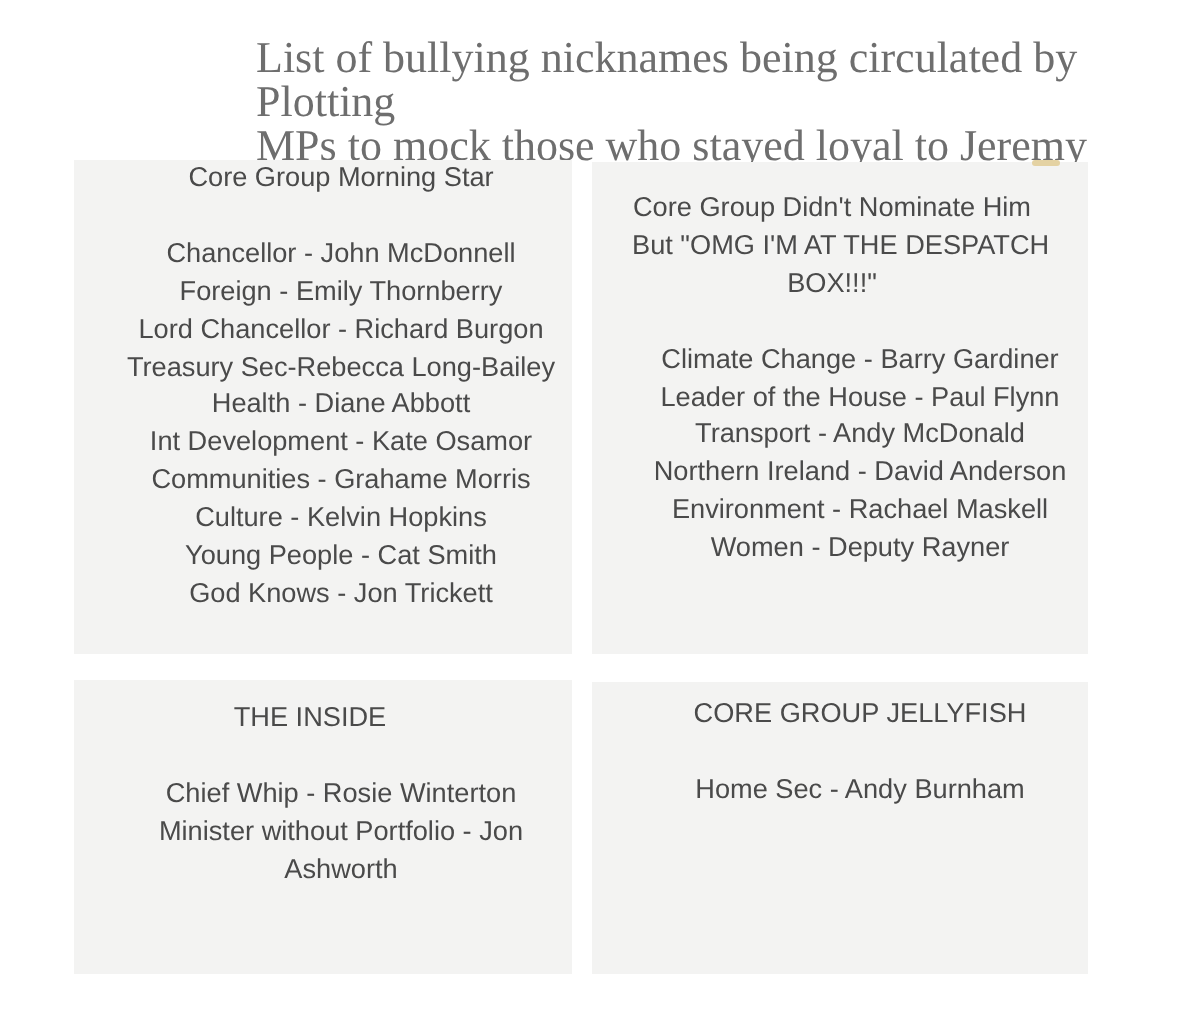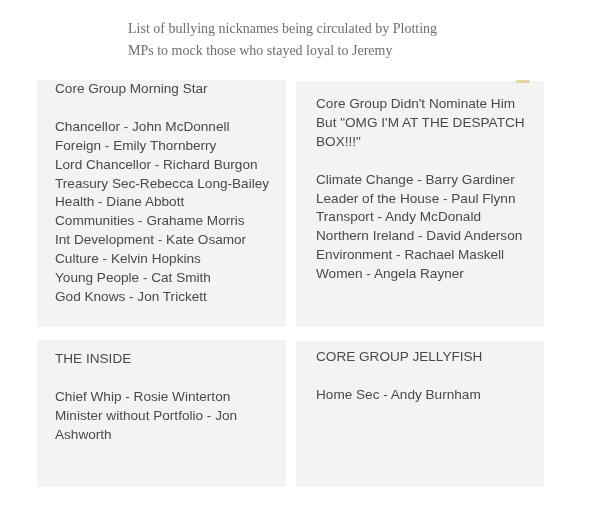--- a/index.html
+++ b/index.html
@@ -12,34 +12,35 @@
       height: 510px;
       position: relative;
       overflow: hidden;
     }
     .headline {
       position: absolute;
       left: 128px;
       top: 18px;
       width: 440px;
       font-family: "Liberation Serif", "DejaVu Serif", serif;
-      font-size: 14px;
+      font-size: 22px;
       line-height: 22px;
       color: #6e6e6e;
       margin: 0;
       font-weight: normal;
     }
     .panel {
       position: absolute;
       background: #f3f3f2;
       font-family: "Liberation Sans", "DejaVu Sans", sans-serif;
       font-size: 13.6px;
       line-height: 18.9px;
       color: #4a4a4a;
       box-sizing: border-box;
+      text-align: center;
     }
     .panel .heading {
       margin: 0;
       font-weight: normal;
       font-size: 13.6px;
     }
     .panel .spacer {
       height: 18.9px;
     }
     .panel .line {
@@ -99,43 +100,43 @@
 
 <section class="panel" id="p-morning-star">
   <div class="content">
     <div class="heading">Core Group Morning Star</div>
     <div class="spacer"></div>
     <div class="line">Chancellor - John McDonnell</div>
     <div class="line">Foreign - Emily Thornberry</div>
     <div class="line">Lord Chancellor - Richard Burgon</div>
     <div class="line">Treasury Sec-Rebecca Long-Bailey</div>
     <div class="line">Health - Diane Abbott</div>
+    <div class="line">Int Development - Kate Osamor</div>
     <div class="line">Communities - Grahame Morris</div>
-    <div class="line">Int Development - Kate Osamor</div>
     <div class="line">Culture - Kelvin Hopkins</div>
     <div class="line">Young People - Cat Smith</div>
     <div class="line">God Knows - Jon Trickett</div>
   </div>
 </section>
 
 <section class="panel" id="p-despatch">
   <span class="corner-mark"></span>
   <div class="content">
     <div class="heading">
       <div class="line">Core Group Didn't Nominate Him</div>
       <div class="line">But "OMG I'M AT THE DESPATCH</div>
       <div class="line">BOX!!!"</div>
     </div>
     <div class="spacer"></div>
     <div class="line">Climate Change - Barry Gardiner</div>
     <div class="line">Leader of the House - Paul Flynn</div>
     <div class="line">Transport - Andy McDonald</div>
     <div class="line">Northern Ireland - David Anderson</div>
     <div class="line">Environment - Rachael Maskell</div>
-    <div class="line">Women - Angela Rayner</div>
+    <div class="line">Women - Deputy Rayner</div>
   </div>
 </section>
 
 <section class="panel" id="p-plotting">
   <div class="content">
     <div class="heading">
       <div class="line">THE INSIDE</div>
     </div>
     <div class="spacer"></div>
     <div class="line">Chief Whip - Rosie Winterton</div>

